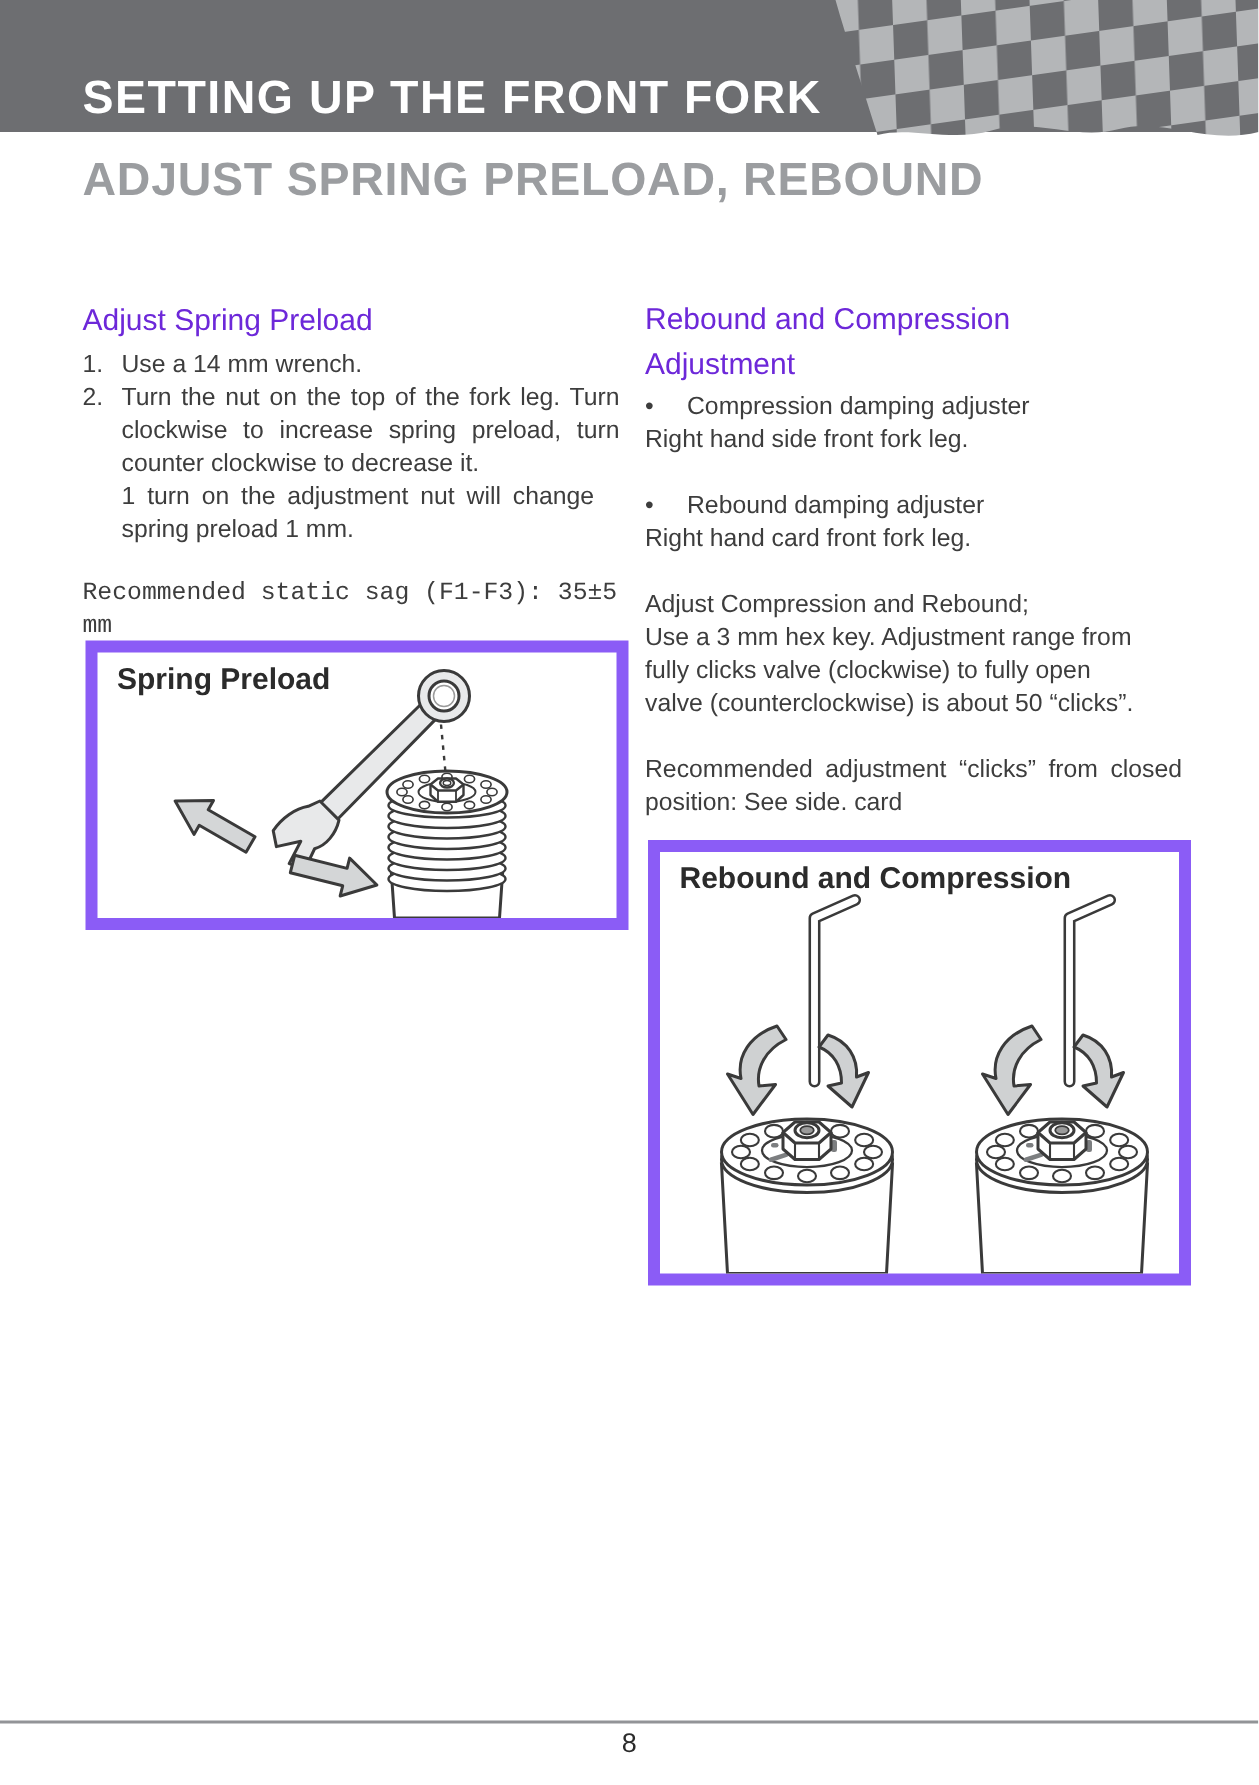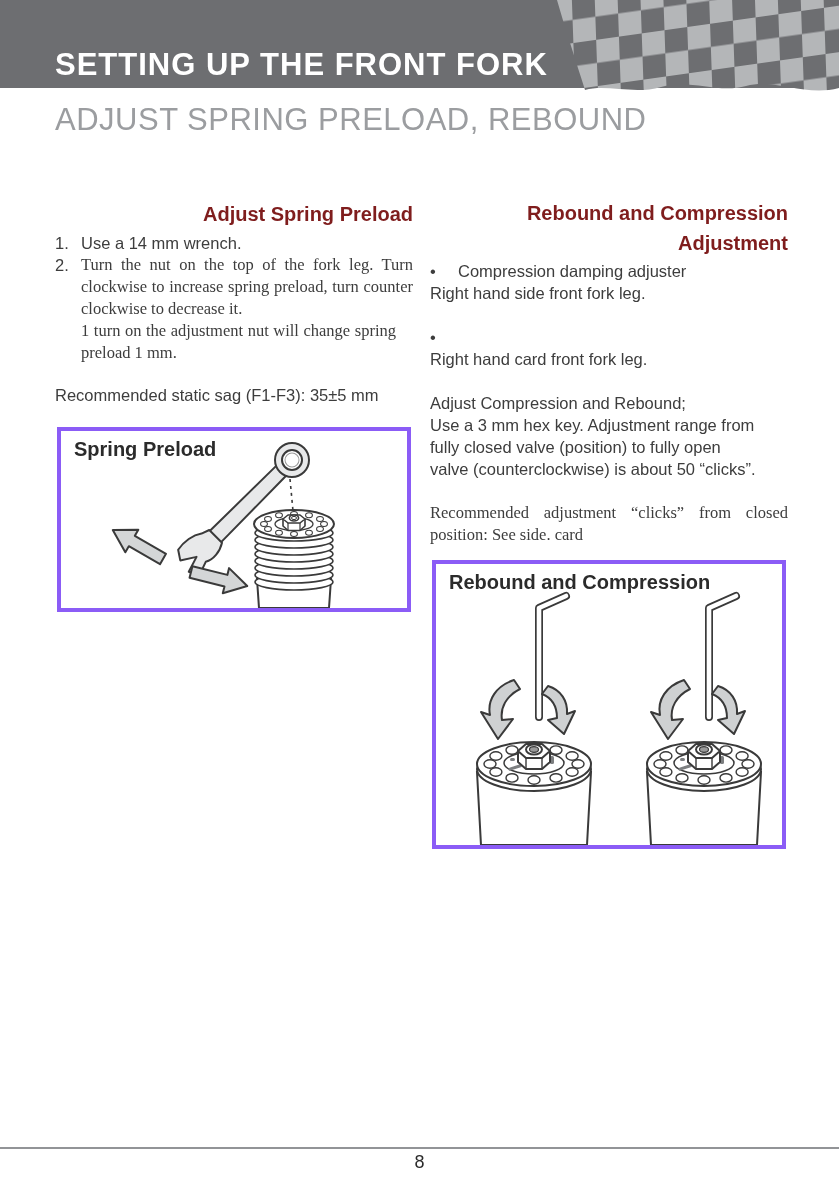--- a/index.html
+++ b/index.html
@@ -9,41 +9,41 @@
   }
   
   .band { position:absolute; top:0; left:0; width:839px; height:88px; background:#6d6e71; }
   .flag { position:absolute; top:0; right:0; display:block; }
   .banner-title {
     position:absolute; left:55px; bottom:5px; margin:0;
     color:#ffffff; font-size:31px; font-weight:bold; letter-spacing:1px; white-space:nowrap;
   }
   .section-title {
     position:absolute; left:55px; top:101px; margin:0;
-    color:#9b9da0; font-size:31px; line-height:38px; font-weight:normal; letter-spacing:0.5px;
+    color:#9b9da0; font-size:31px; line-height:38px; font-weight:bold; letter-spacing:0.5px;
   }
   .section-title span { display:block; }
   
   .col { position:absolute; width:358px; font-size:16.5px; line-height:22px; }
   .col-left  { left:55px;  top:202px; }
   .col-right { left:430px; top:198px; }
-  .col h3 { margin:0; font-size:20px; line-height:24px; color:#7f1d1d; font-weight:bold;text-align:right; }
+  .col h3 { margin:0; font-size:20px; line-height:24px; color:#6d28d9; font-weight:normal; }
   .col-left h3 { margin-bottom:6px; }
   .col-right h3 { line-height:30px; margin-bottom:2px; }
   .li { display:flex; }
   .li .num { flex:0 0 26px; }
   .li .li-text { flex:1; }
-  .just { text-align:justify;font-family:Liberation Serif, serif; }
+  .just { text-align:justify; }
   .cont { margin:0 17px 0 26px; }
-  .sag { margin:20px 0 12px 0; }
+  .sag { margin:20px 0 12px 0;font-family:Liberation Mono, monospace; }
   .bullet-row { display:flex; }
   .bullet-row .b { flex:0 0 28px; }
   .gap { height:22px; }
   
-  .figbox { position:absolute; margin:0; background:#fff; border:4px solid #8b5cf6; }
+  .figbox { position:absolute; margin:0; background:#fff; border:8px solid #8b5cf6; }
   .figbox1 { left:57px;  top:427px; width:346px; height:177px; }
   .figbox2 { left:432px; top:560px; width:346px; height:281px; }
   .figbox figcaption {
     position:absolute; left:13px; top:7px; font-size:20px; font-weight:bold; color:#2b2b2b;
   }
   .figbox svg { position:absolute; left:0; top:0; }
   
   .footer-rule { position:absolute; left:0; right:0; top:1147px; border-top:2px solid #929497; }
   .page-number { position:absolute; left:0; right:0; top:1152px; text-align:center;
                  font-size:18px; color:#2b2b2b; }
@@ -153,26 +153,27 @@
       <span style="display:block">Adjustment</span>
     </h3>
     <div class="bullet-row">
       <span class="b">•</span>
       <span>Compression damping adjuster</span>
     </div>
     <div>Right hand side front fork leg.</div>
     <div class="gap"></div>
     <div class="bullet-row">
       <span class="b">•</span>
+      <span>Rebound damping adjuster</span>
     </div>
     <div>Right hand card front fork leg.</div>
     <div class="gap"></div>
     <div>Adjust Compression and Rebound;</div>
     <div>Use a 3 mm hex key. Adjustment range from</div>
-    <div>fully closed valve (position) to fully open</div>
+    <div>fully clicks valve (clockwise) to fully open</div>
     <div>valve (counterclockwise) is about 50 “clicks”.</div>
     <div class="gap"></div>
     <div class="just">Recommended adjustment “clicks” from closed position: See side. card</div>
   </section>
 
   <figure class="figbox figbox2">
     <svg width="346" height="281" viewBox="0 0 346 281" aria-hidden="true">
       <defs>
         <g id="forkleg" class="ill" stroke-width="2" fill="#ffffff">
 

